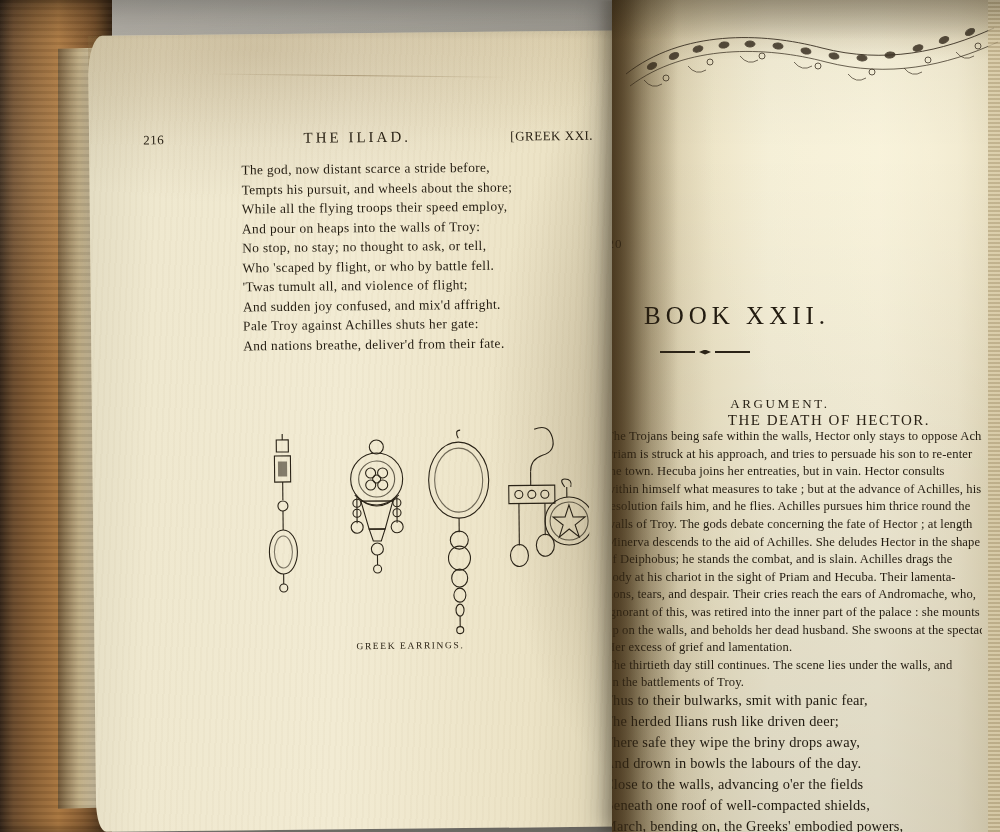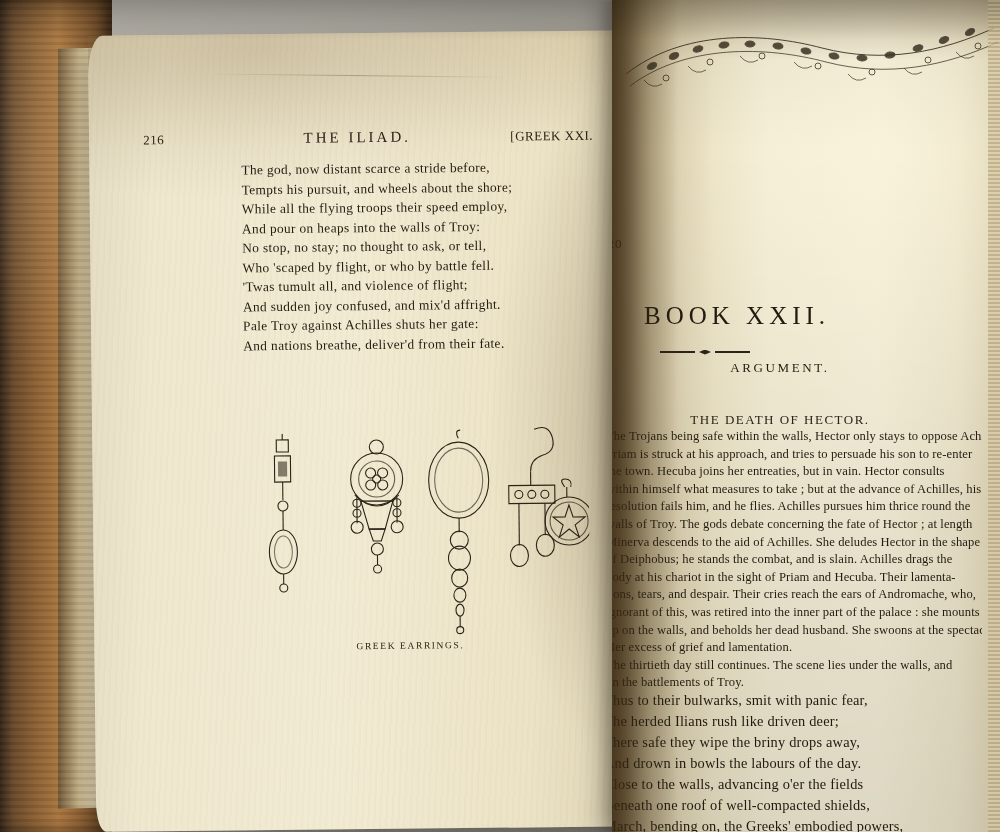--- a/index.html
+++ b/index.html
@@ -244,34 +244,34 @@
     clip-path: polygon(0 50%, 50% 0, 100% 50%, 50% 100%);
     margin: 0 4px;
   }
   .heading-rule .bar {
     flex: 1; height: 1.5px; background: #2b2317;
   }
 
   .argument-title {
     position: absolute;
     left: 18px;
-    top: 360px;
+    top: 396px;
     width: 300px;
     text-align: center;
     font-size: 13px;
     letter-spacing: 2.6px;
     color: #241d12;
   }
   .argument-sub {
     position: absolute;
     left: 18px;
     top: 412px;
     width: 300px;
-    text-align: center;
-    font-size: 13px;
+    text-align: right;
+    font-size: 15px;
     letter-spacing: 1.5px;
     color: #2a2216;
   }
 
   .argument-body {
     position: absolute;
     left: -6px;
     top: 428px;
     width: 376px;
     font-size: 12.6px;

